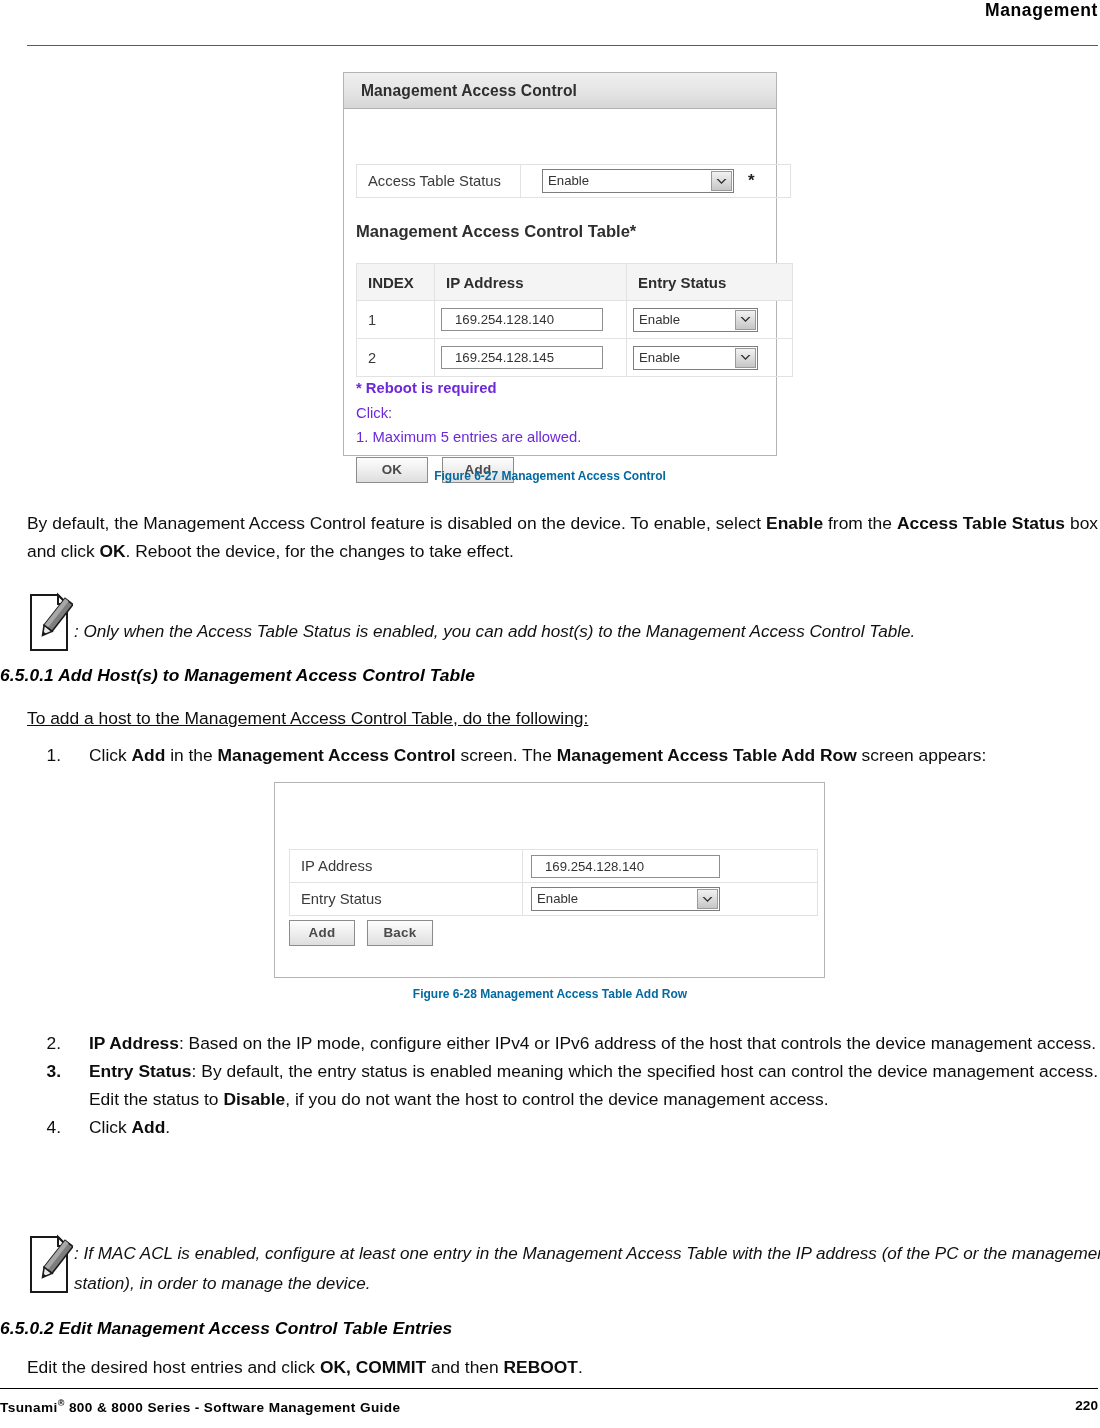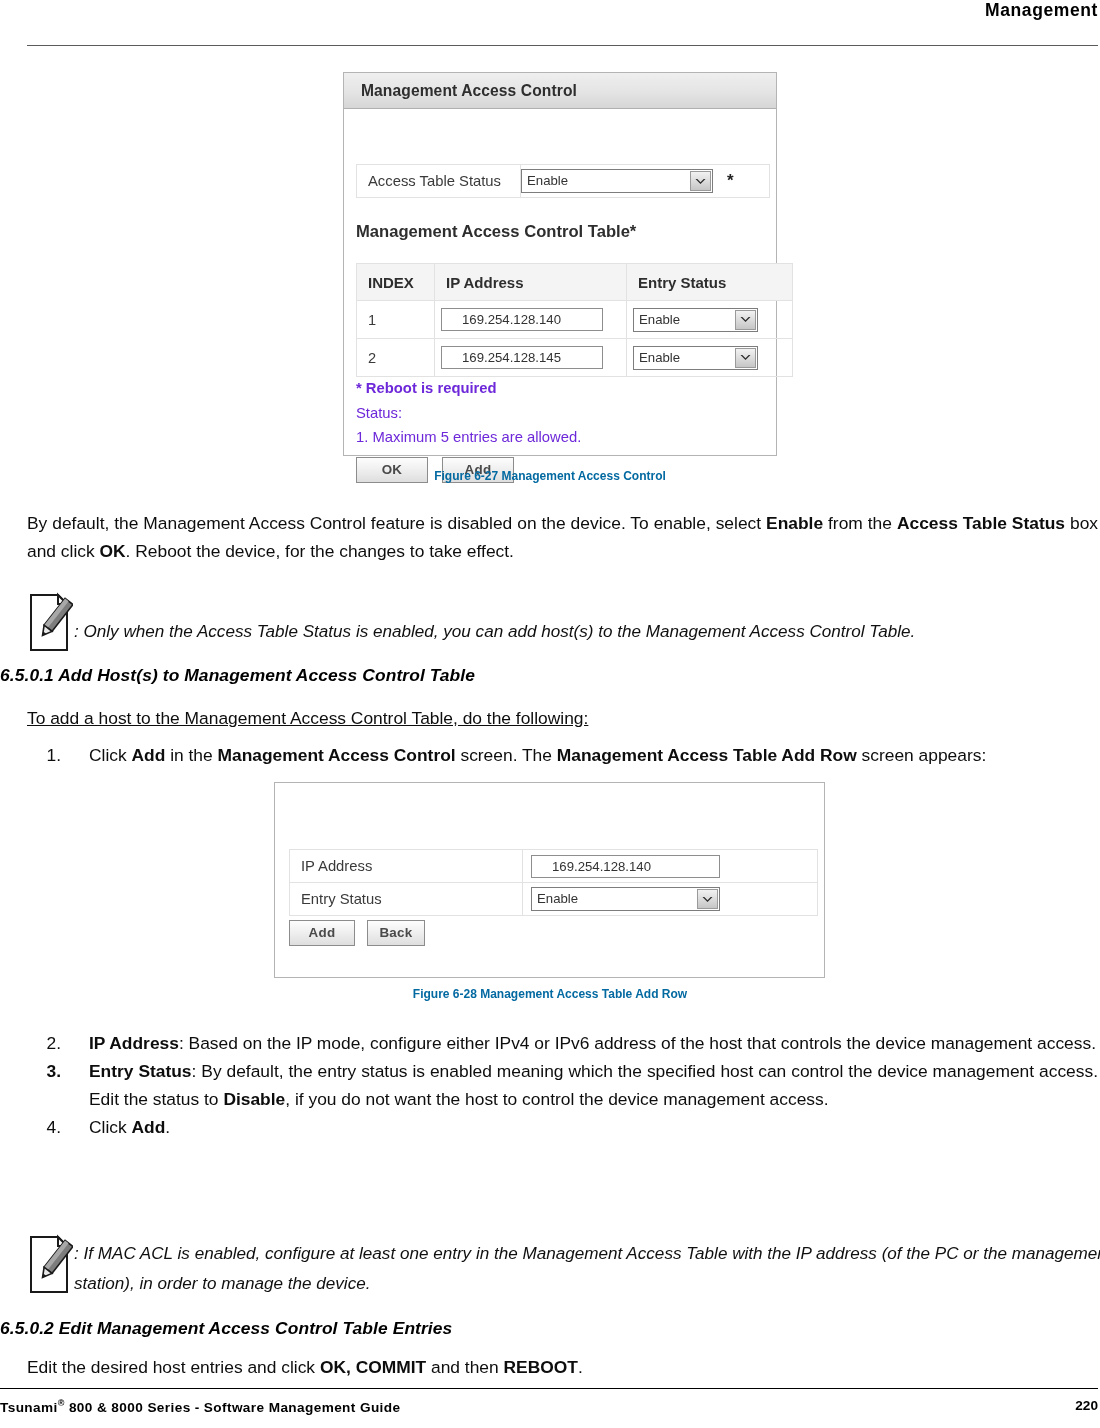--- a/index.html
+++ b/index.html
@@ -177,21 +177,21 @@
   
   .textbox {
     display: inline-block;
     box-sizing: border-box;
     border: 1px solid #8e8e8e;
     background: #ffffff;
     height: 23px;
     line-height: 21px;
     font-size: 13.2px;
     color: #333;
-    padding-left: 20px;
+    padding-left: 13px;
     font-family: "Liberation Sans", sans-serif;
     vertical-align: middle;
   }
   .selectbox {
     display: inline-block;
     position: relative;
     box-sizing: border-box;
     border: 1px solid #7d7d7d;
     background: #ffffff;
     height: 24px;
@@ -281,21 +281,21 @@
     <span class="panel-title">Management Access Control</span>
   </div>
   <div class="panel-body" style="height:346px;">
 
     <table class="field-table" style="position:absolute; left:12px; top:55px; width:400px;">
       <tbody>
           <tr>
         <td style="width:152px;">
           <span class="field-label">Access Table Status</span>
         </td>
-        <td style="width:248px; padding-left:0;">
+        <td style="width:248px; padding-left:21px;">
           <span class="selectbox" style="width:192px;">
             <span>Enable</span>
             <span class="arrow-btn">
               <svg width="13" height="9" viewBox="0 0 13 9">
                     <path d="M1.5 2 L6.5 7 L11.5 2 L9.7 2 L6.5 5.2 L3.3 2 Z" fill="#2b2b2b"></path>
                   </svg>
             </span>
           </span>
           <span style="font-size:17px; font-weight:bold; color:#222; margin-left:10px; vertical-align:middle;">*</span>
         </td>
@@ -343,21 +343,21 @@
                     <path d="M1.5 2 L6.5 7 L11.5 2 L9.7 2 L6.5 5.2 L3.3 2 Z" fill="#2b2b2b"></path>
                   </svg>
               </span>
             </span>
           </td>
         </tr>
       </tbody>
     </table>
 
     <div class="panel-note" style="position:absolute; left:12px; top:268px; font-weight:bold;">* Reboot is required</div>
-    <div class="panel-note" style="position:absolute; left:12px; top:293px;">Status:</div>
+    <div class="panel-note" style="position:absolute; left:12px; top:293px;">Click:</div>
     <div class="panel-note" style="position:absolute; left:12px; top:317px;">1. Maximum 5 entries are allowed.</div>
 
     <span class="btn" style="position:absolute; left:12px; top:348px; width:72px;">OK</span>
     <span class="btn" style="position:absolute; left:98px; top:348px; width:72px;">Add</span>
   </div>
 </div>
 
 <div class="fig-caption" style="top:469px; left:0;">Figure 6-27 Management Access Control</div>
 
 <div class="body-text" style="left:27px; top:509px; width:1071px;">
@@ -418,21 +418,21 @@
                     <path d="M1.5 2 L6.5 7 L11.5 2 L9.7 2 L6.5 5.2 L3.3 2 Z" fill="#2b2b2b"></path>
                   </svg>
             </span>
           </span>
         </td>
       </tr>
     </tbody>
       </table>
 
     <span class="btn" style="position:absolute; left:14px; top:137px; width:66px;">Add</span>
-    <span class="btn" style="position:absolute; left:92px; top:137px; width:58px;">Back</span>
+    <span class="btn" style="position:absolute; left:92px; top:137px; width:66px;">Back</span>
   </div>
 </div>
 
 <div class="fig-caption" style="top:987px; left:0;">Figure 6-28 Management Access Table Add Row</div>
 
 <div class="olist" style="left:27px; top:1029px; width:1071px;">
 
   <div class="olist-item" style="margin-bottom:0px;">
     <span class="olist-num">2.</span>
     <span class="olist-body" style="display:block;">

